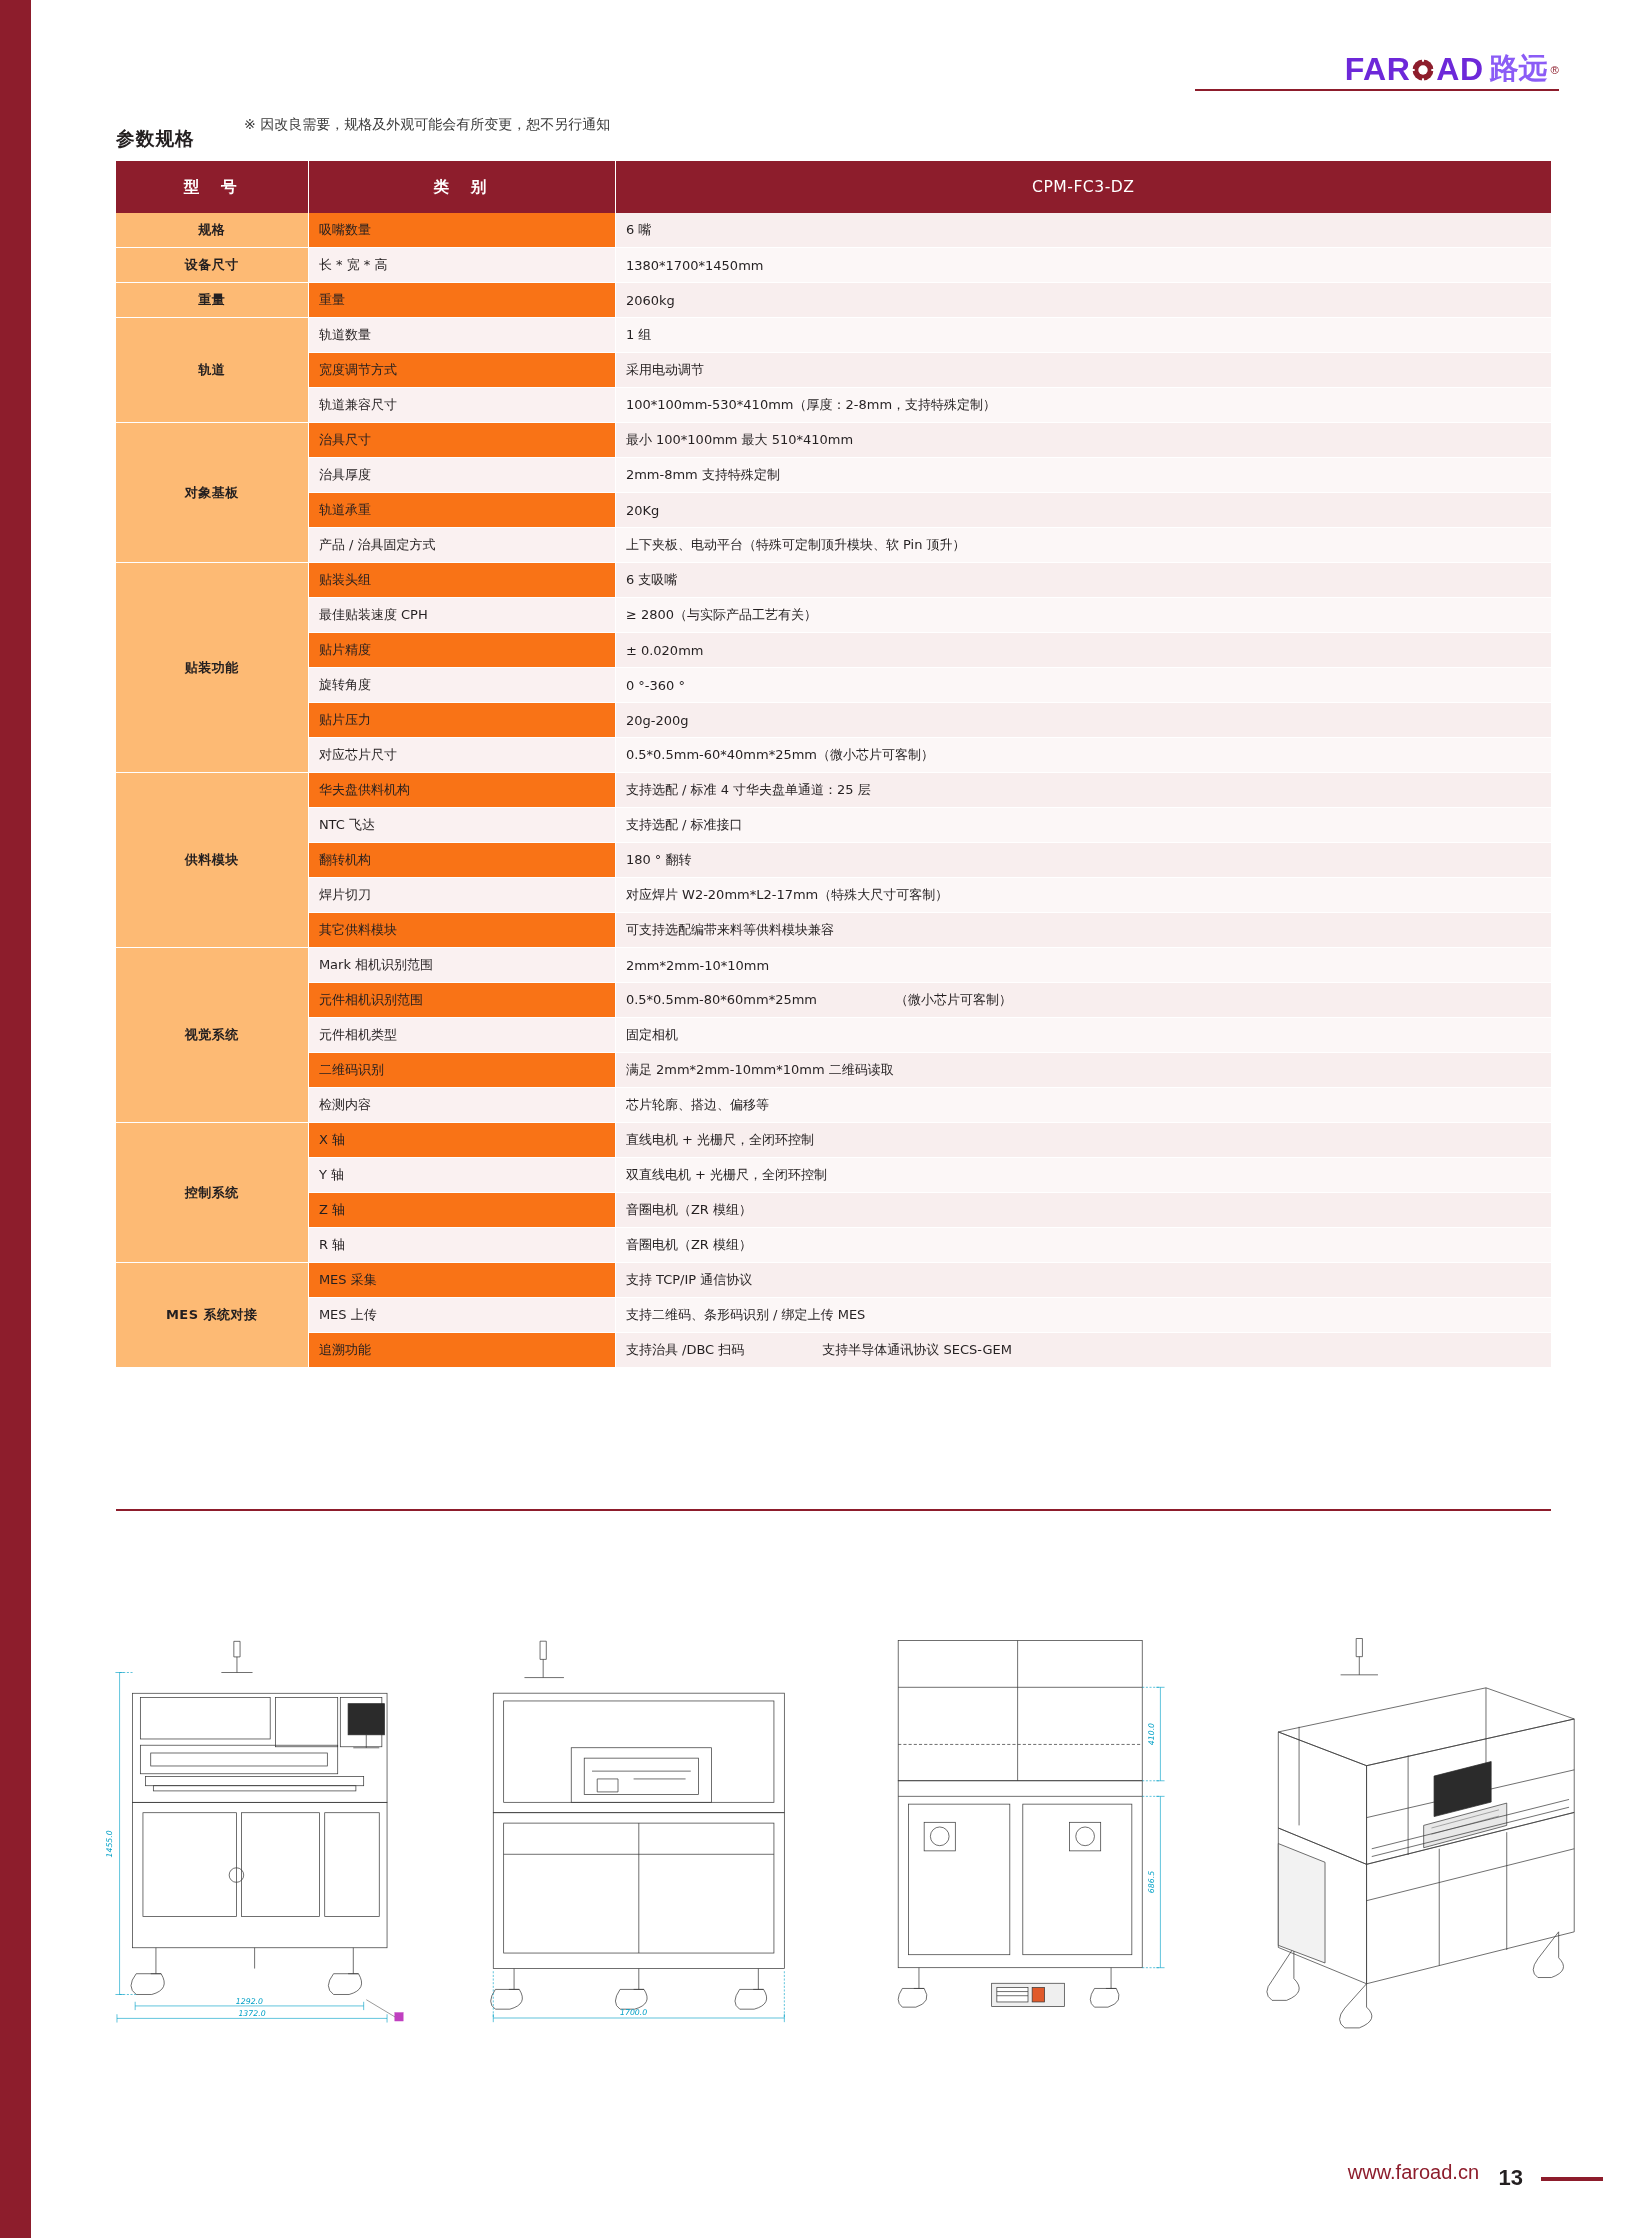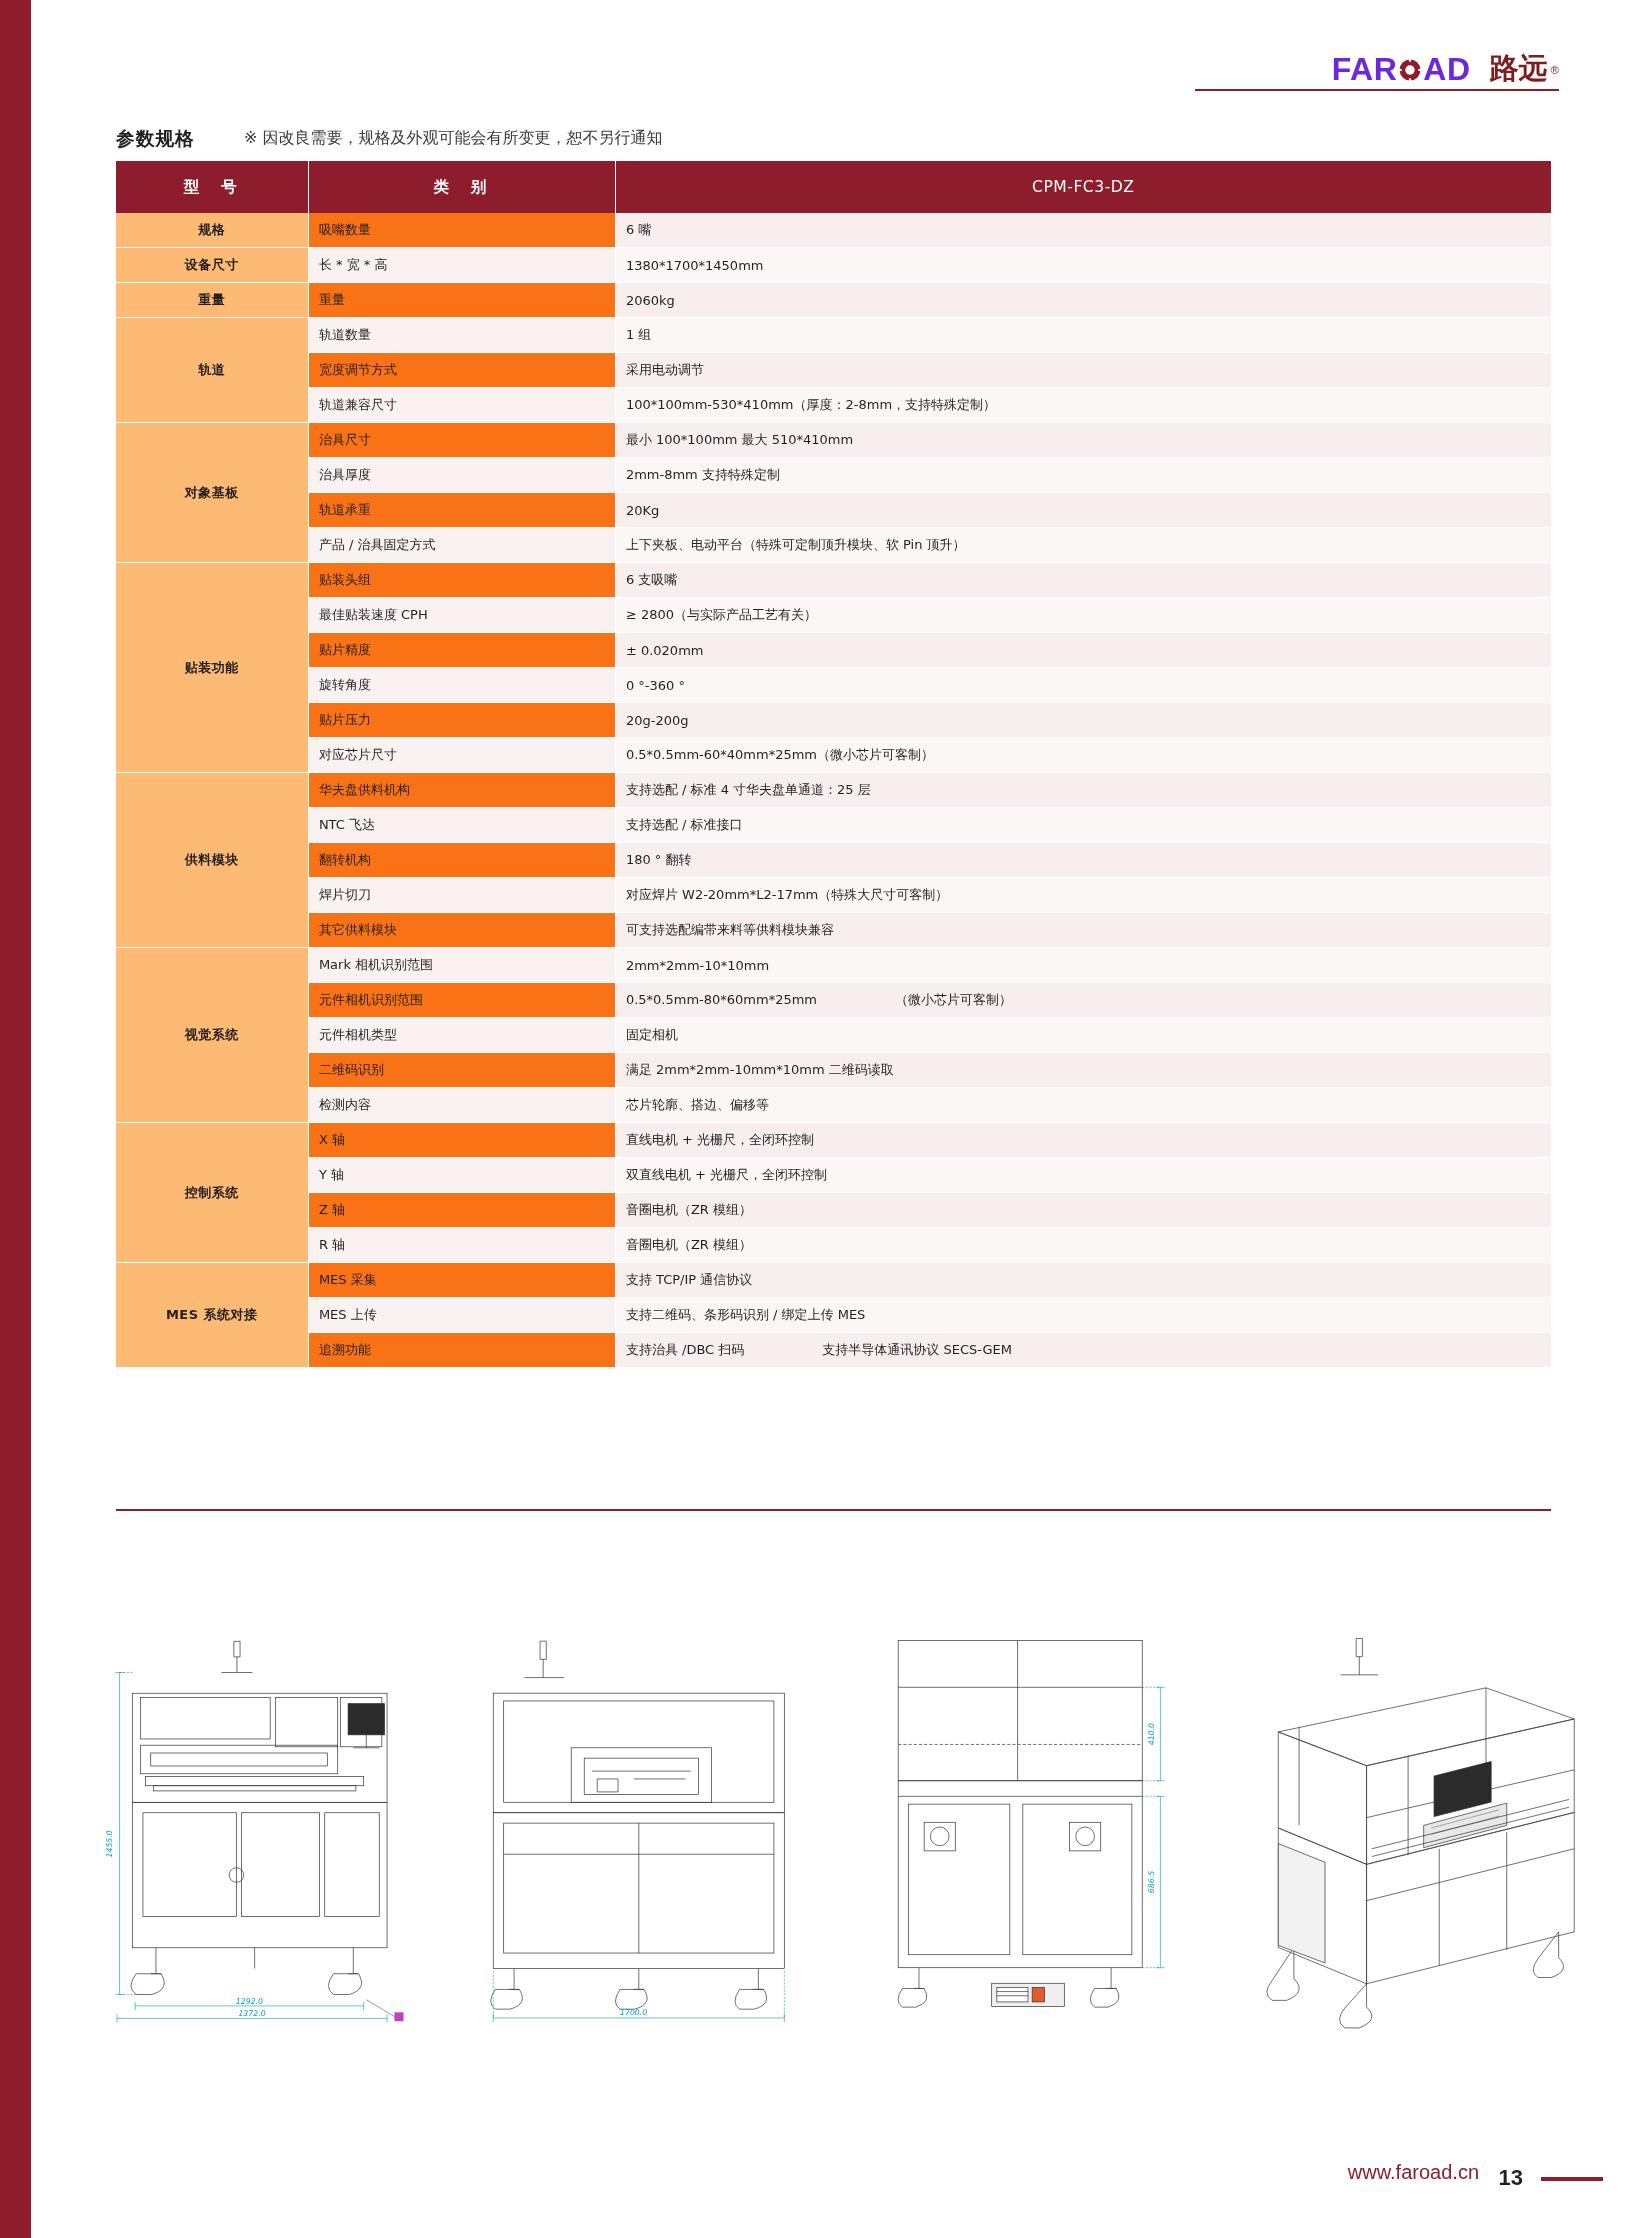--- a/index.html
+++ b/index.html
@@ -52,22 +52,22 @@
   }
   .logo-gear {
     display: inline-block;
     width: 24px;
     height: 24px;
     margin: 0 1px -2.1px 1px;
   }
   .logo-cn {
     font-size: 29px;
     font-weight: bold;
-    color: #7f1d1d;
-    margin-left: 19px;
+    color: #8b5cf6;
+    margin-left: 6px;
     font-family: "DejaVu Sans", sans-serif;
   }
   .logo-reg {
     font-size: 11.4px;
     color: #8d1d2c;
     vertical-align: top;
     margin-left: 3.1px;
     margin-top: 2.1px;
   }
   .logo-rule {
@@ -86,22 +86,22 @@
     top: 126px;
     font-size: 18.7px;
     font-weight: bold;
     letter-spacing: 1px;
     color: #231f20;
     font-family: "DejaVu Sans", sans-serif;
   }
   .sec-note {
     position: absolute;
     left: 244px;
-    top: 128px;
-    font-size: 16px;
+    top: 116px;
+    font-size: 14px;
     color: #3a3a3a;
     font-family: "DejaVu Sans", sans-serif;
   }
 
   
   table.spec {
     position: absolute;
     left: 116px;
     top: 161px;
     width: 1435px;

